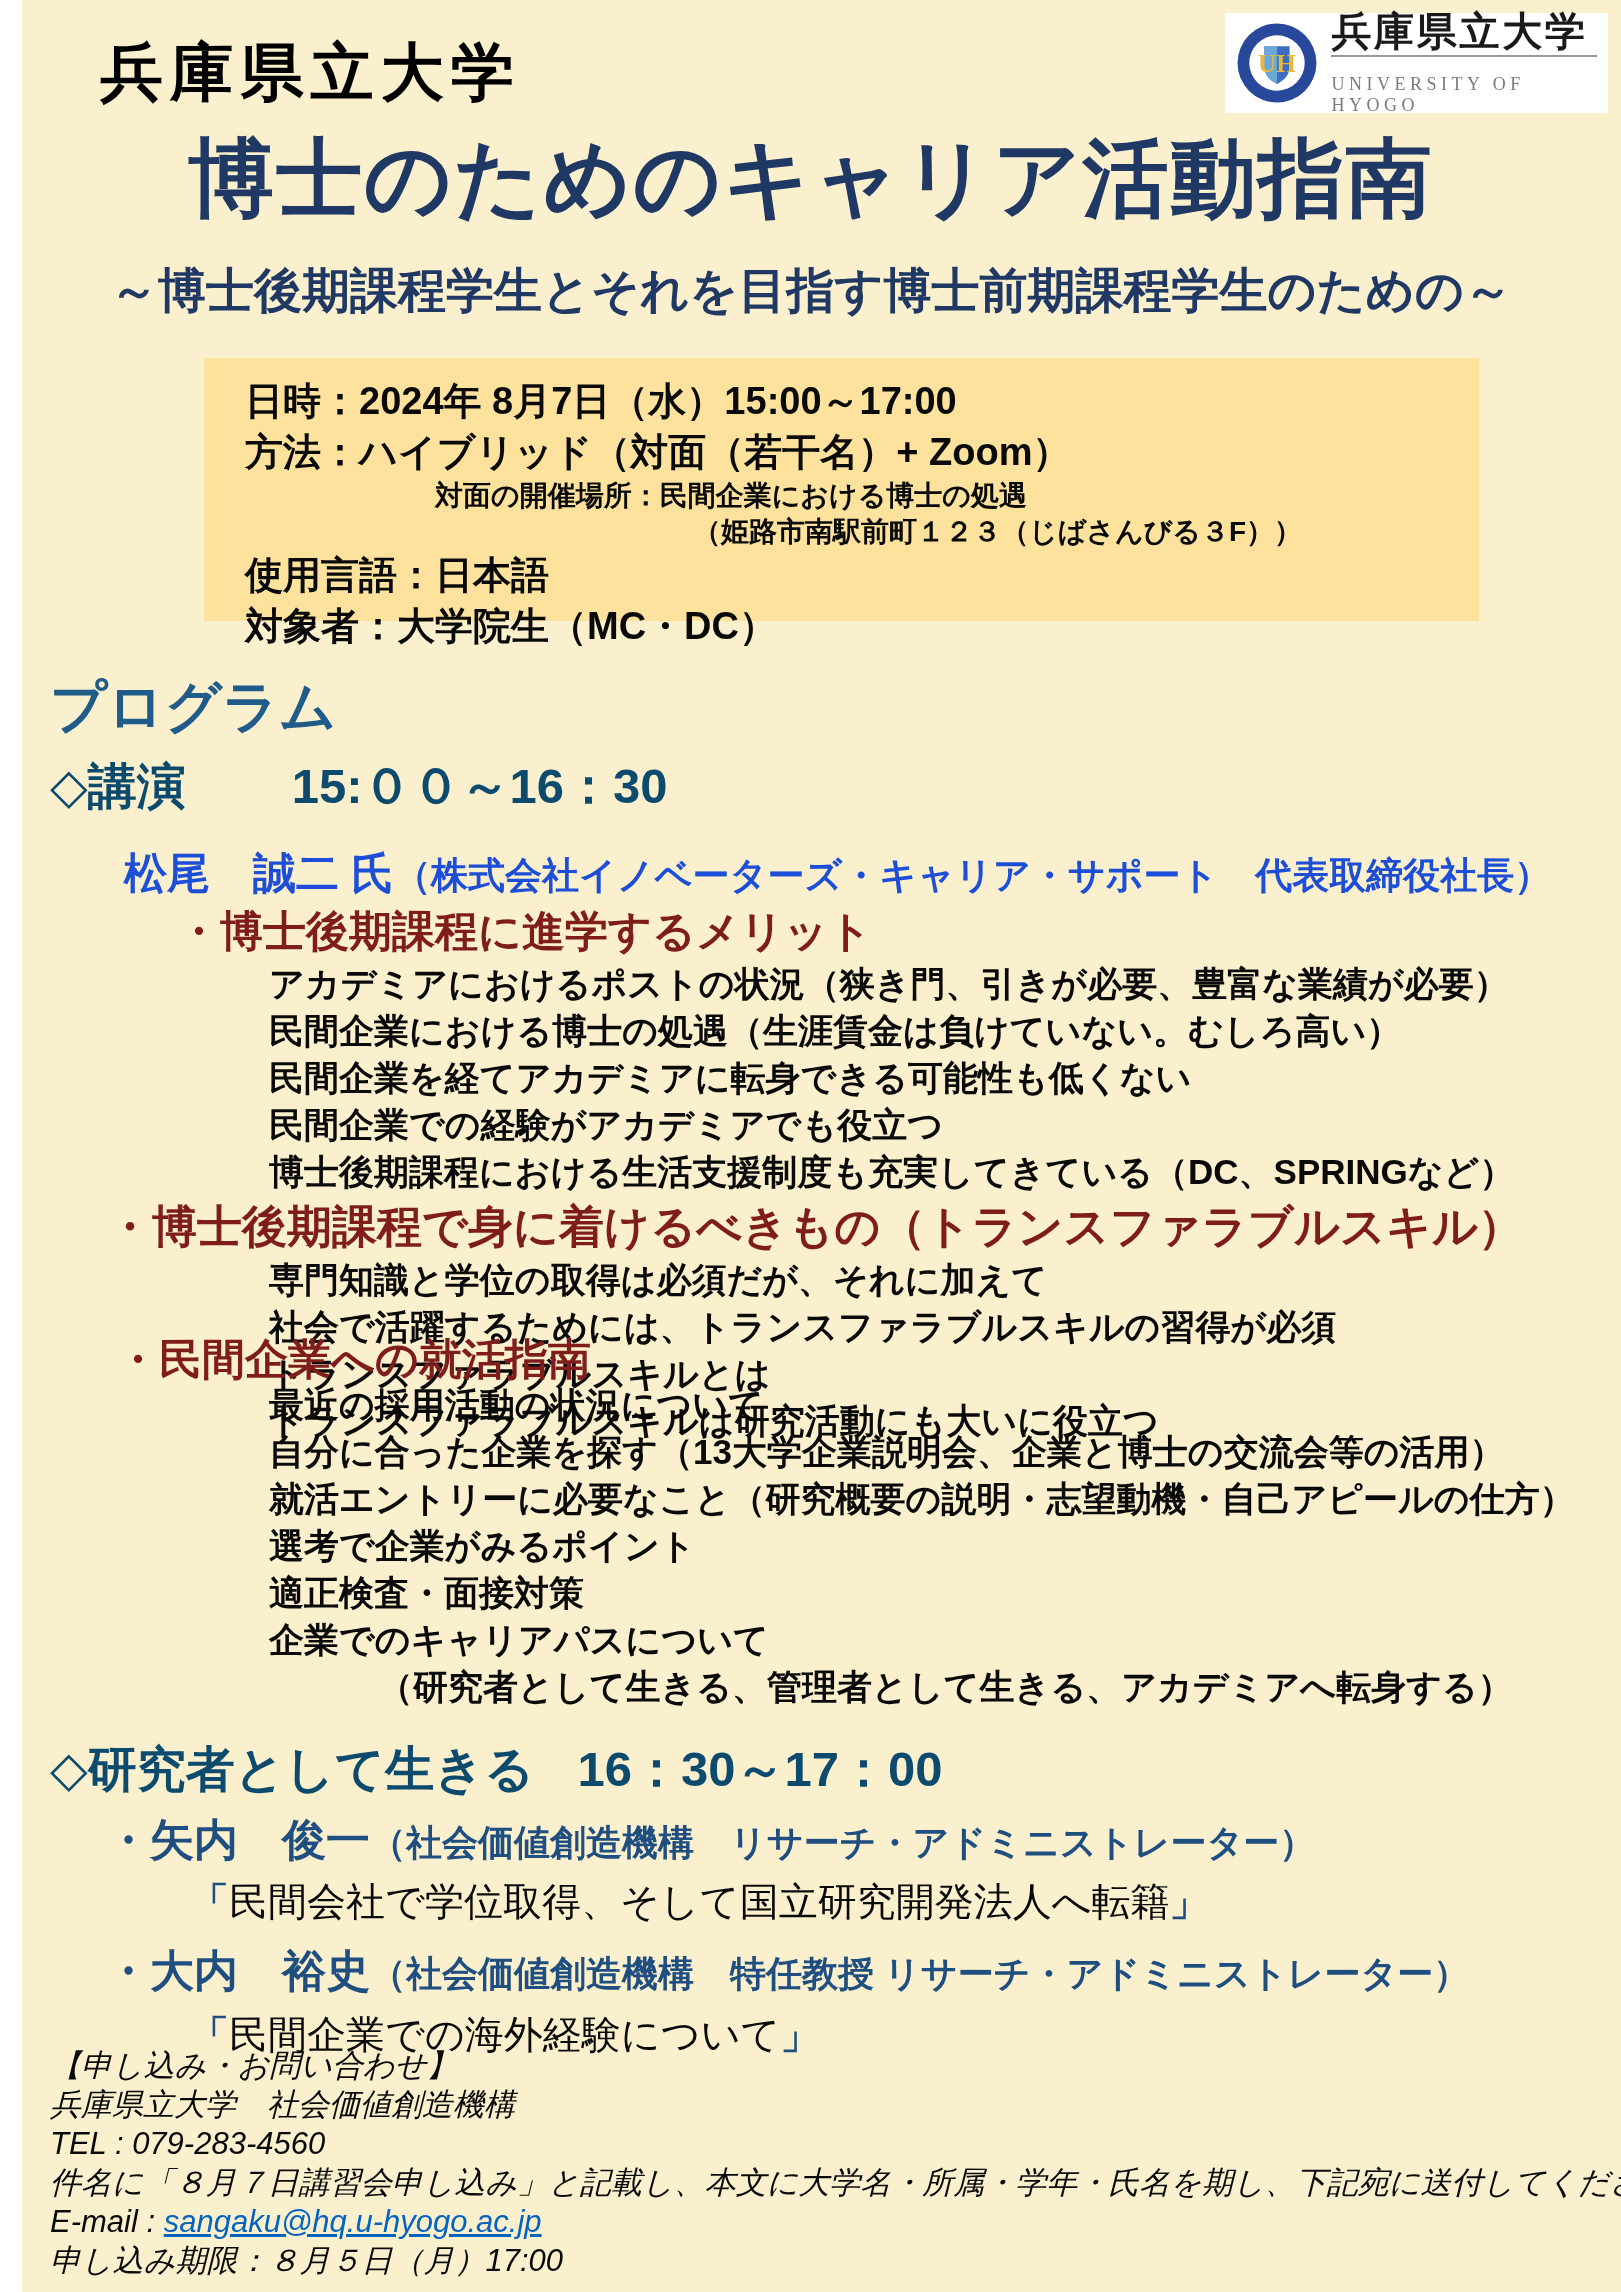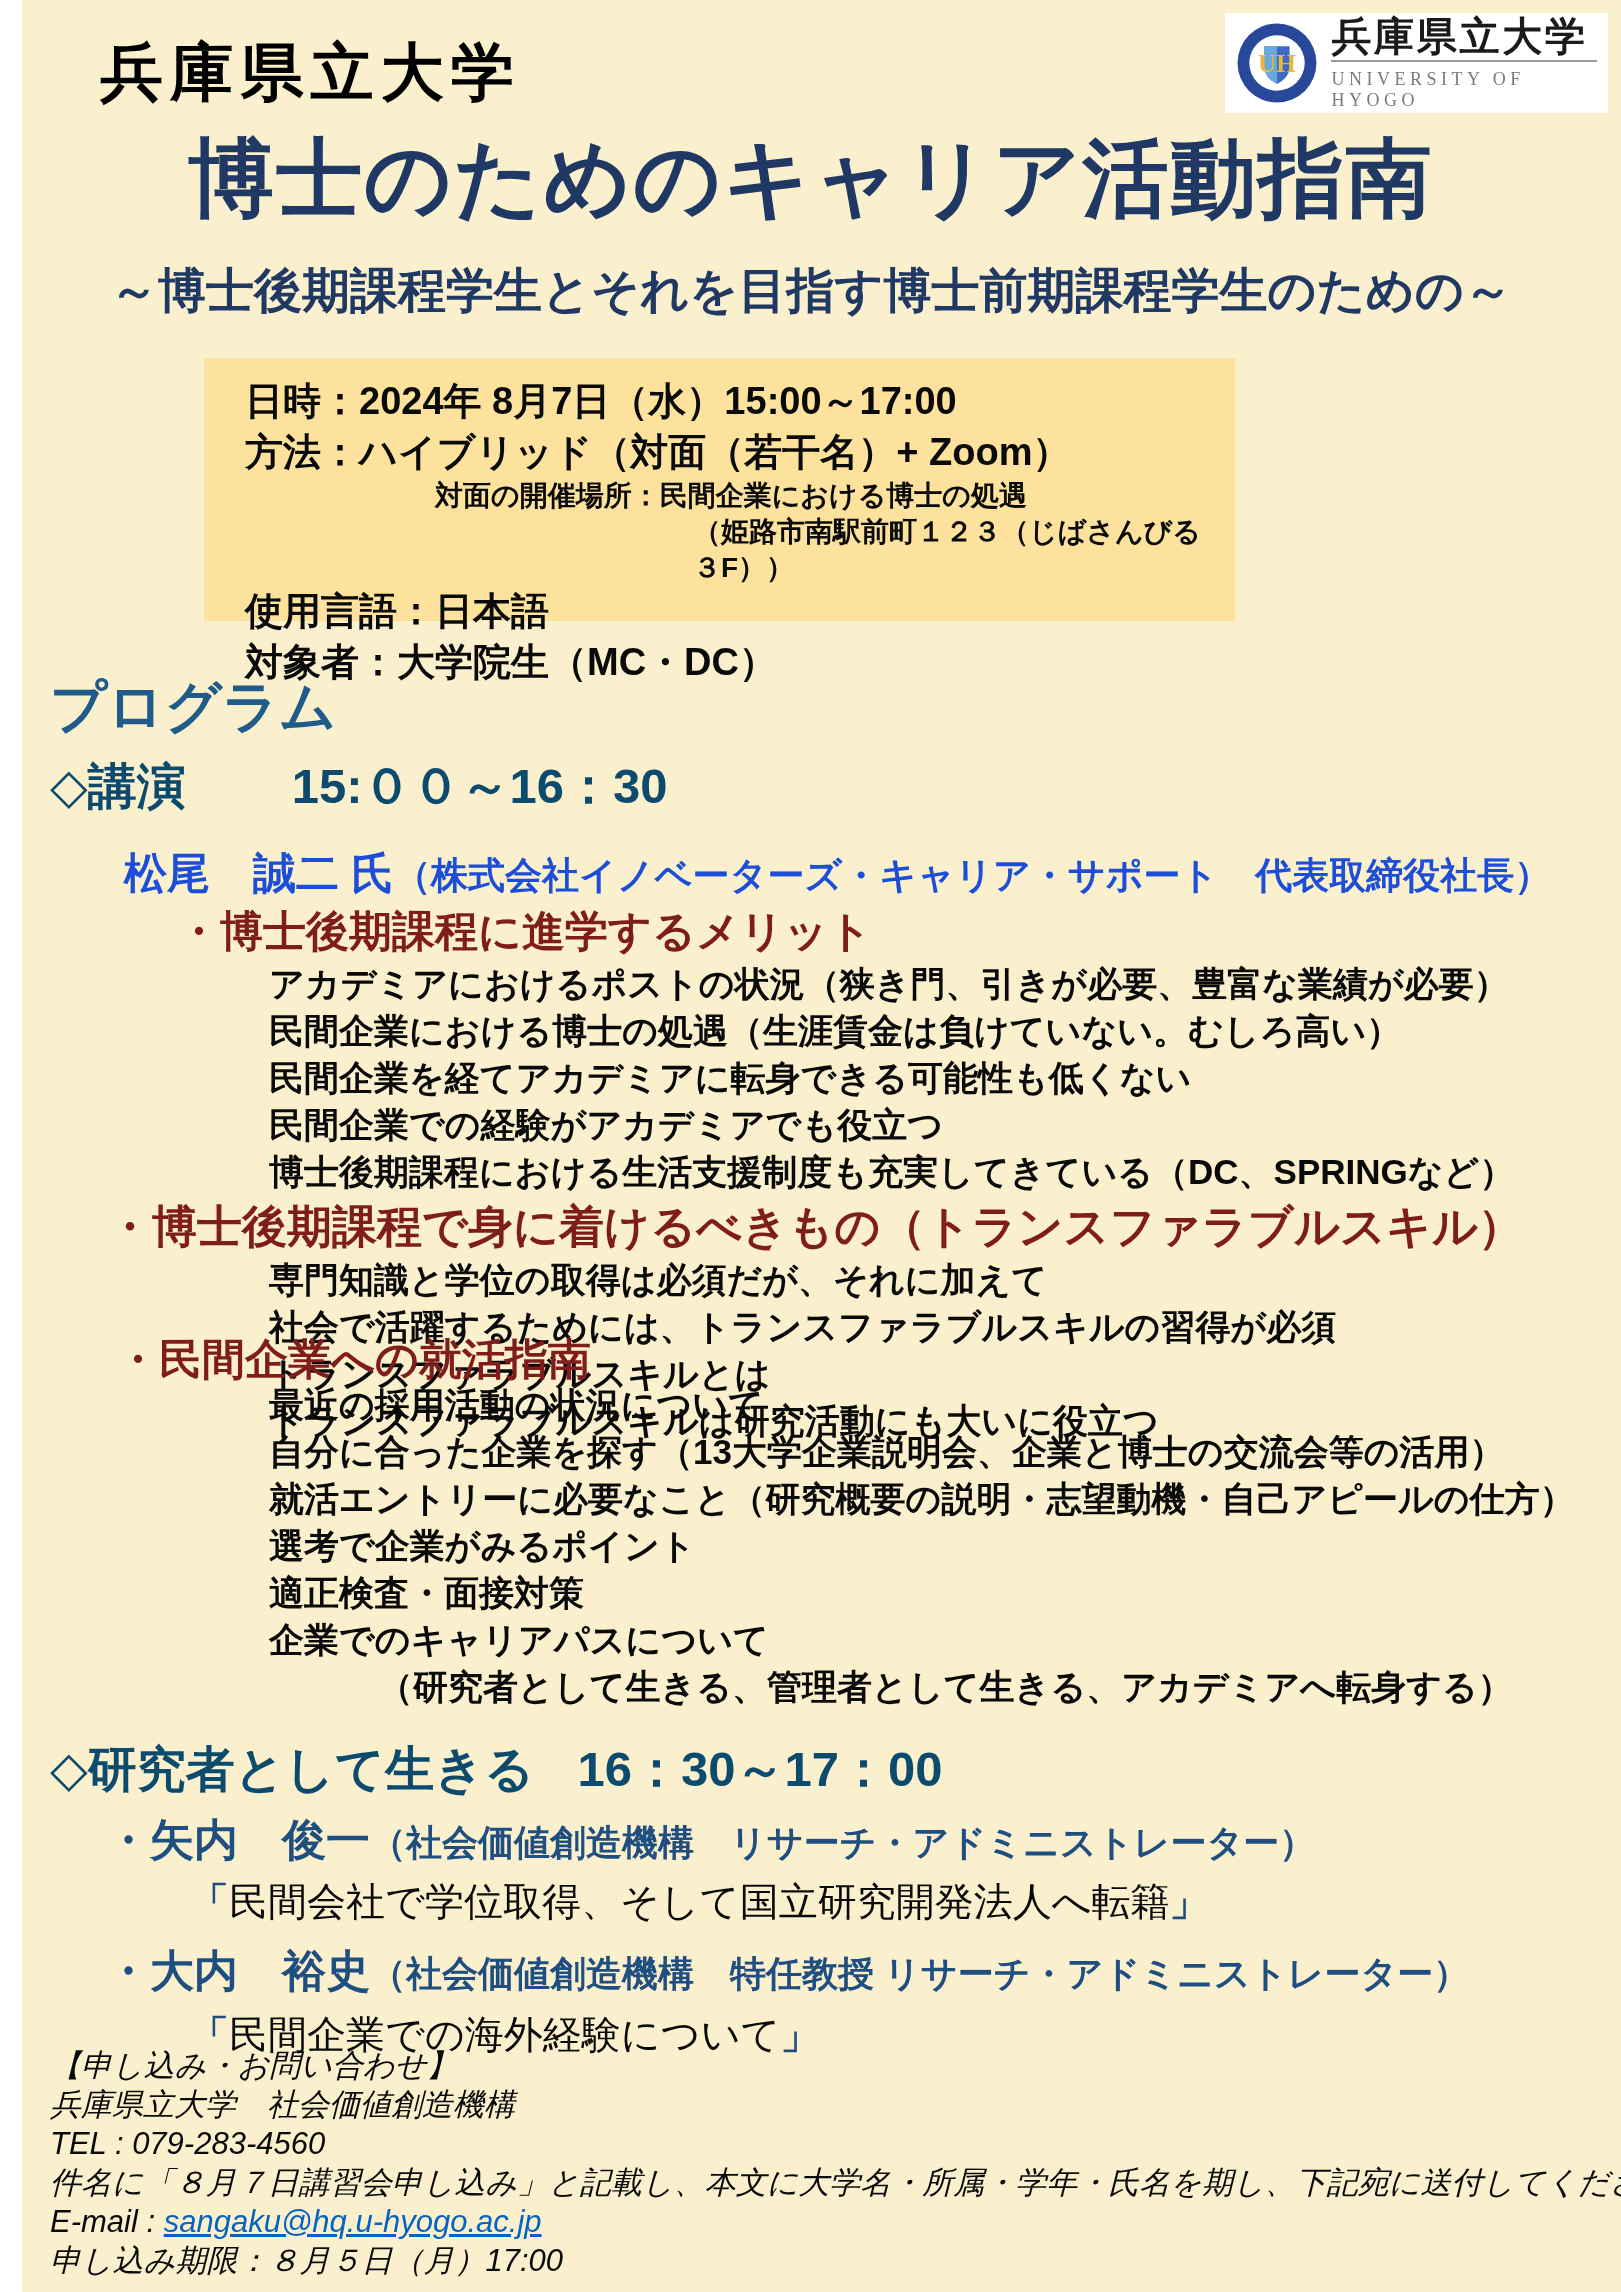--- a/index.html
+++ b/index.html
@@ -24,38 +24,38 @@
     width:383px; height:100px; background:#ffffff;
     display:flex; align-items:center; gap:12px; padding:7.2px 10.7px;
   }
   .emblem { width:84px; height:84px; flex:0 0 auto; }
   .emblem-uh { font:bold 30px "Liberation Serif",serif; fill:#E8B83A; text-anchor:middle; }
   .logo-right { display:flex; flex-direction:column; }
   .logo-jp { font-size:40px; font-weight:bold; color:#1a1a1a; letter-spacing:2.7px; line-height:1.1; }
   .logo-en {
     font-family:"Liberation Serif","DejaVu Serif",serif;
     font-size:18px; color:#7a7a7a; letter-spacing:4.5px;
-    border-top:2.7px solid #9a9a9a; padding-top:7px; margin-top:1.8px;
+    border-top:2.7px solid #9a9a9a; padding-top:17px; margin-top:1.8px;
   }
 
   
   .title {
     position:absolute; top:125px; left:0; right:0;
     text-align:center; color:#1F3864;
     font-size:86px; font-weight:bold; letter-spacing:1.8px; line-height:1.25;
   }
   .subtitle {
     position:absolute; top:262px; left:0; right:0;
     text-align:center; color:#1F3864;
     font-size:48px; font-weight:bold; line-height:1.2;
   }
 
   
   .info-box {
-    position:absolute; top:358px; left:204px; width:1031px; height:263px;
+    position:absolute; top:358px; left:204px; width:1275px; height:263px;
     background:#FCE29C; padding:18px 9px 0 41px;
   }
   .info-line { font-size:38px; font-weight:bold; line-height:51px; color:#0a0a0a; }
   .info-line.sub1 { font-size:28px; line-height:36px; margin-left:190px; }
   .info-line.sub2 { font-size:28px; line-height:36px; margin-left:448px; }
 
   
   .program-heading {
     position:absolute; top:670px; left:50px;
     color:#1F5C8A; font-size:56px; font-weight:bold;

